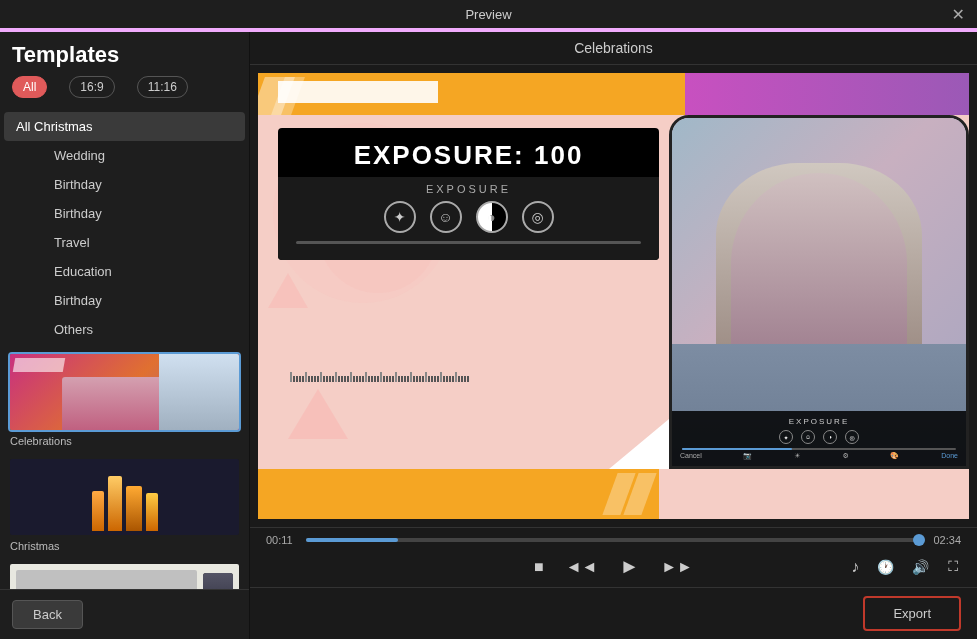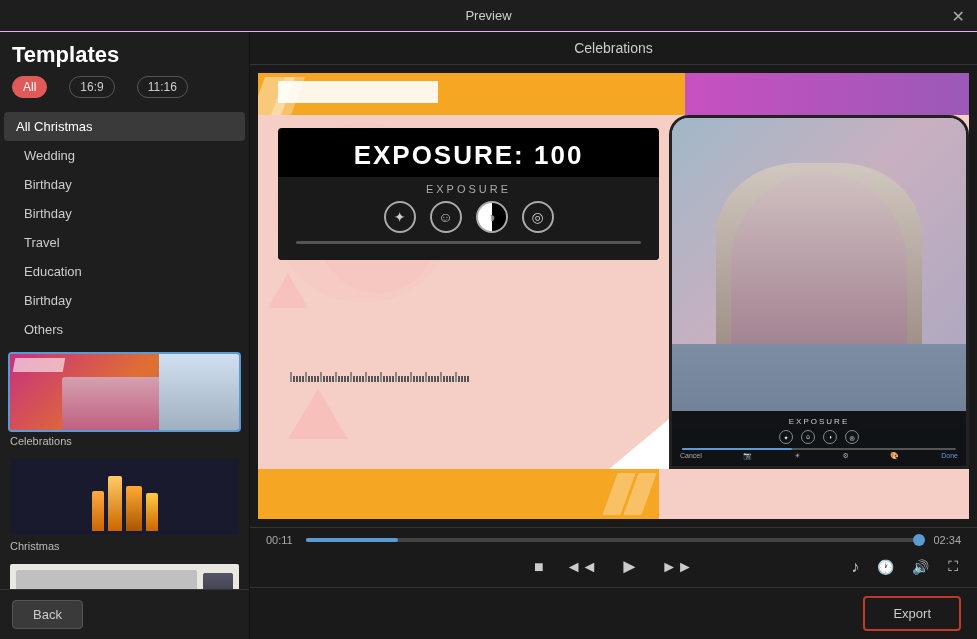--- a/index.html
+++ b/index.html
@@ -13,21 +13,21 @@
     }
 
     
     .title-bar {
       background: #1e1e1e;
       height: 32px;
       display: flex;
       align-items: center;
       justify-content: center;
       position: relative;
-      border-bottom: 1px solid #f0abfc;
+      border-bottom: 4px solid #f0abfc;
     }
     .title-bar-title {
       font-size: 13px;
       color: #ccc;
     }
     .title-bar-close {
       position: absolute;
       right: 12px;
       top: 50%;
       transform: translateY(-50%);
@@ -82,20 +82,21 @@
 
     
     .category-list {
       padding: 0 0 4px 0;
     }
     .category-item {
       padding: 7px 24px;
       font-size: 13px;
       cursor: pointer;
       color: #ccc;
+      margin-left: 30px;
     }
     .category-item.active {
       background: #3a3a3a;
       color: #fff;
       border-radius: 4px;
       margin: 0 4px;
       padding: 7px 12px;
     }
 
     

